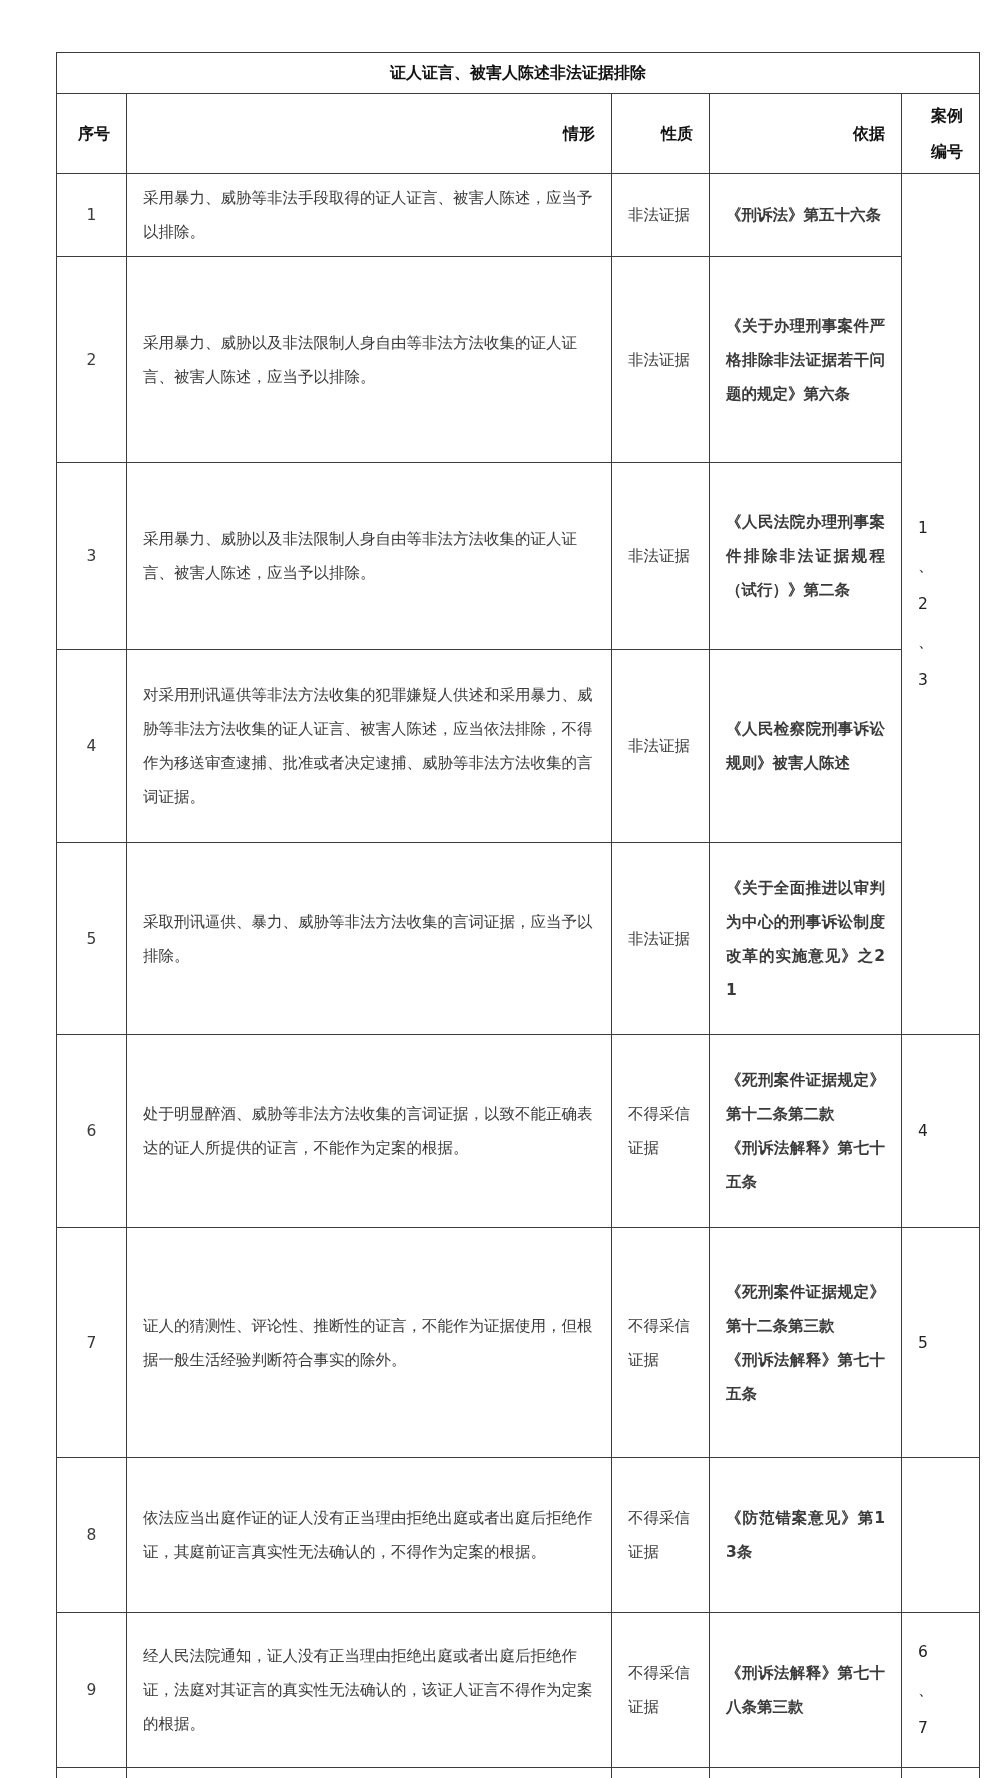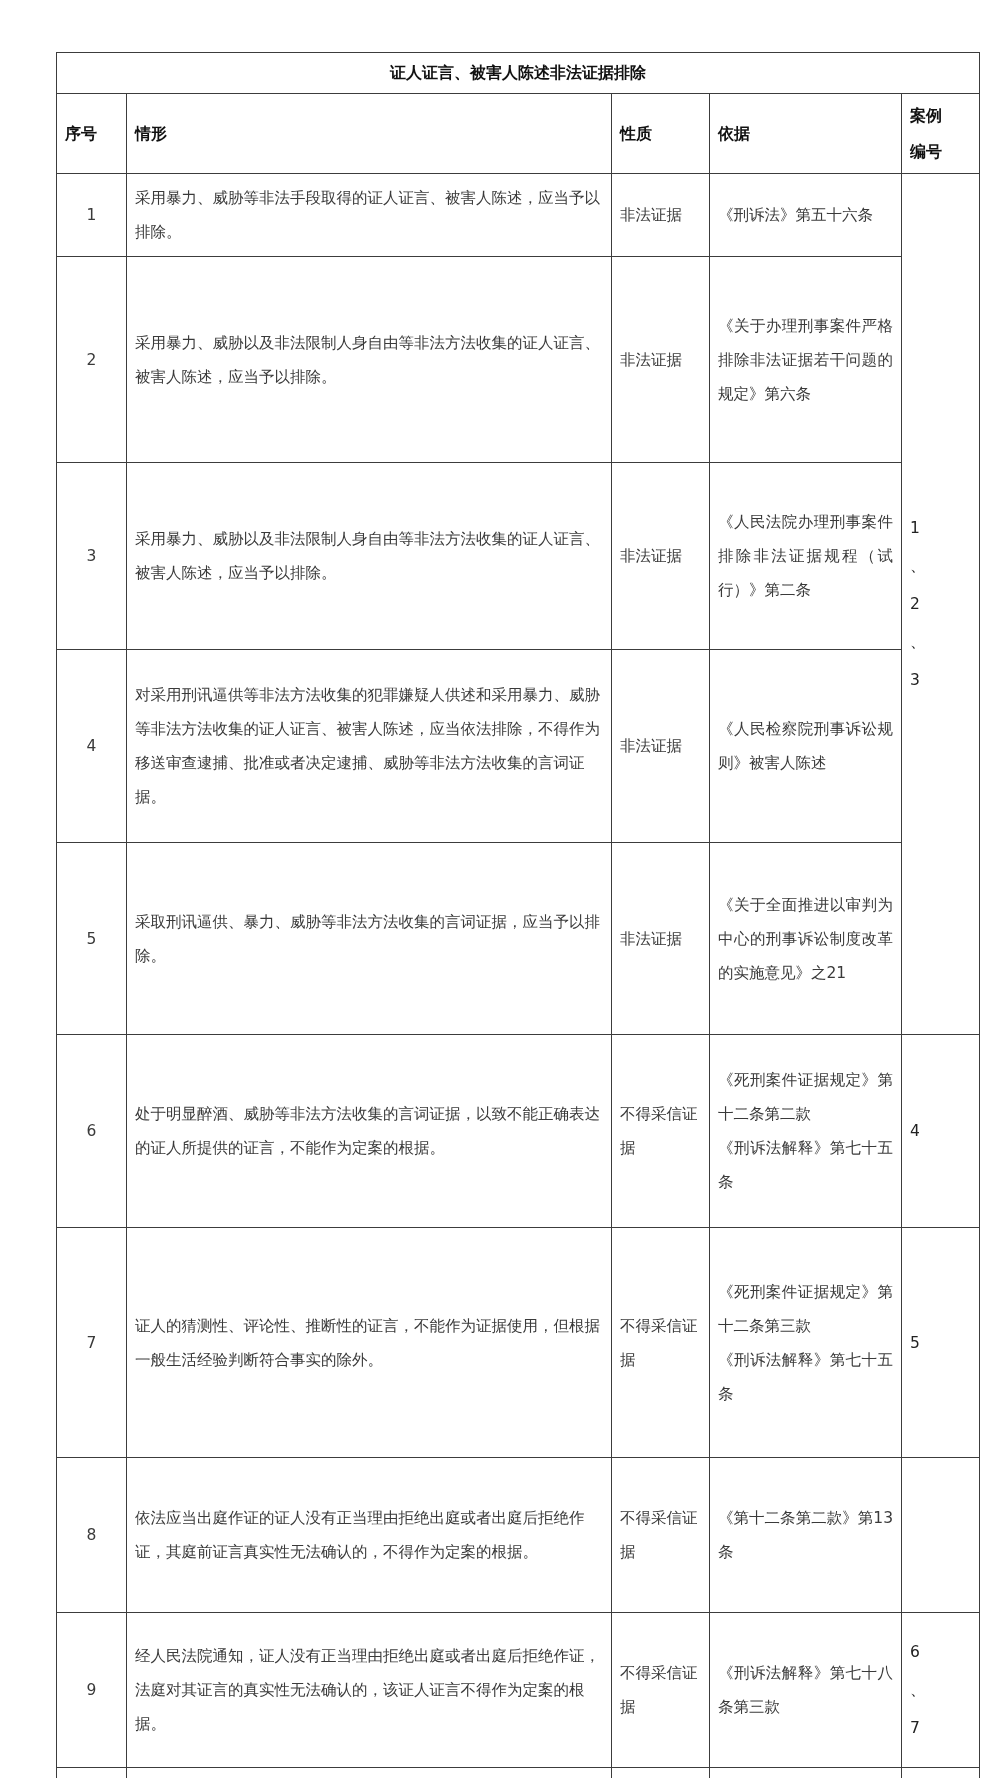--- a/index.html
+++ b/index.html
@@ -19,37 +19,37 @@
       left: 56px;
       top: 52px;
       width: 923px;
       border-collapse: collapse;
       table-layout: fixed;
       color: #3a3a3a;
       font-size: 15.5px;
     }
     table.evidence td, table.evidence th {
       border: 1.5px solid #3c3c3c;
-      padding: 0 8px;
+      padding: 0 16px;
       line-height: 34px;
       vertical-align: middle;
       word-break: break-all;
     }
     th {
       color: #111;
       font-weight: bold;
       font-size: 16px;
     }
     .title-cell { height: 40px; text-align: center; }
-    .hdr { text-align: left; font-family: Liberation Serif, serif; }
+    .hdr { text-align: right; font-family: Liberation Serif, serif; }
     .hdr-row th { height: 79px; }
     .num { text-align: center; padding: 0 4px; }
     .nature { padding: 0 6px; font-family: Liberation Serif, serif; }
     .situation { text-align: left; padding-left: 9px; padding-right: 9px; margin-left: 44px; }
-    .basis { text-align: justify; padding-left: 8px; padding-right: 8px; }
+    .basis { text-align: justify; padding-left: 8px; padding-right: 8px; font-weight: bold; }
     .case { text-align: left; padding-left: 8px; color: #222; }
     .case-vertical span { display: block; line-height: 38px; }
     .basis span { display: block; }
   </style>
 </head>
 <body>
 
 <table class="evidence">
   <colgroup>
     <col style="width:70px">
@@ -149,21 +149,21 @@
     <td class="case case-vertical">
       <span>5</span>
     </td>
   </tr>
 
   <tr style="height:155px">
     <td class="num">8</td>
     <td class="situation">依法应当出庭作证的证人没有正当理由拒绝出庭或者出庭后拒绝作证，其庭前证言真实性无法确认的，不得作为定案的根据。</td>
     <td class="nature">不得采信证据</td>
     <td class="basis">
-          <span>《第十二条第二款》第13条</span>
+          <span>《防范错案意见》第13条</span>
         </td>
     <td class="case"></td>
   </tr>
 
   <tr style="height:155px">
     <td class="num">9</td>
     <td class="situation">经人民法院通知，证人没有正当理由拒绝出庭或者出庭后拒绝作证，法庭对其证言的真实性无法确认的，该证人证言不得作为定案的根据。</td>
     <td class="nature">不得采信证据</td>
     <td class="basis">
           <span>《刑诉法解释》第七十八条第三款</span>

